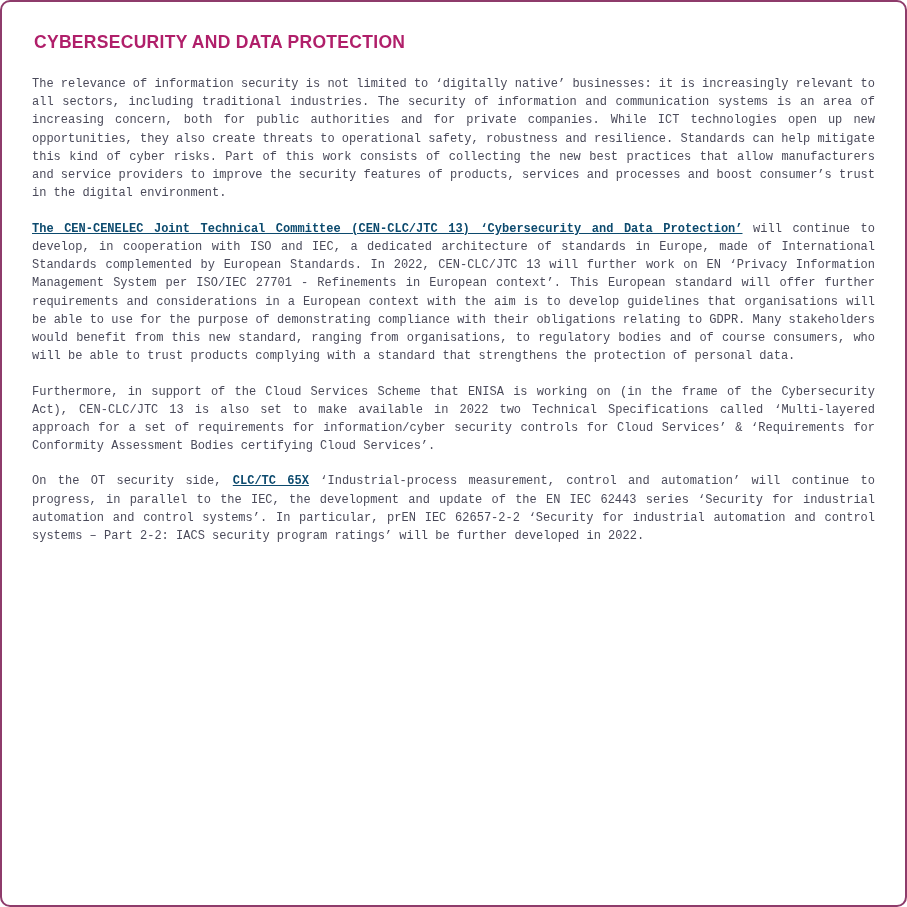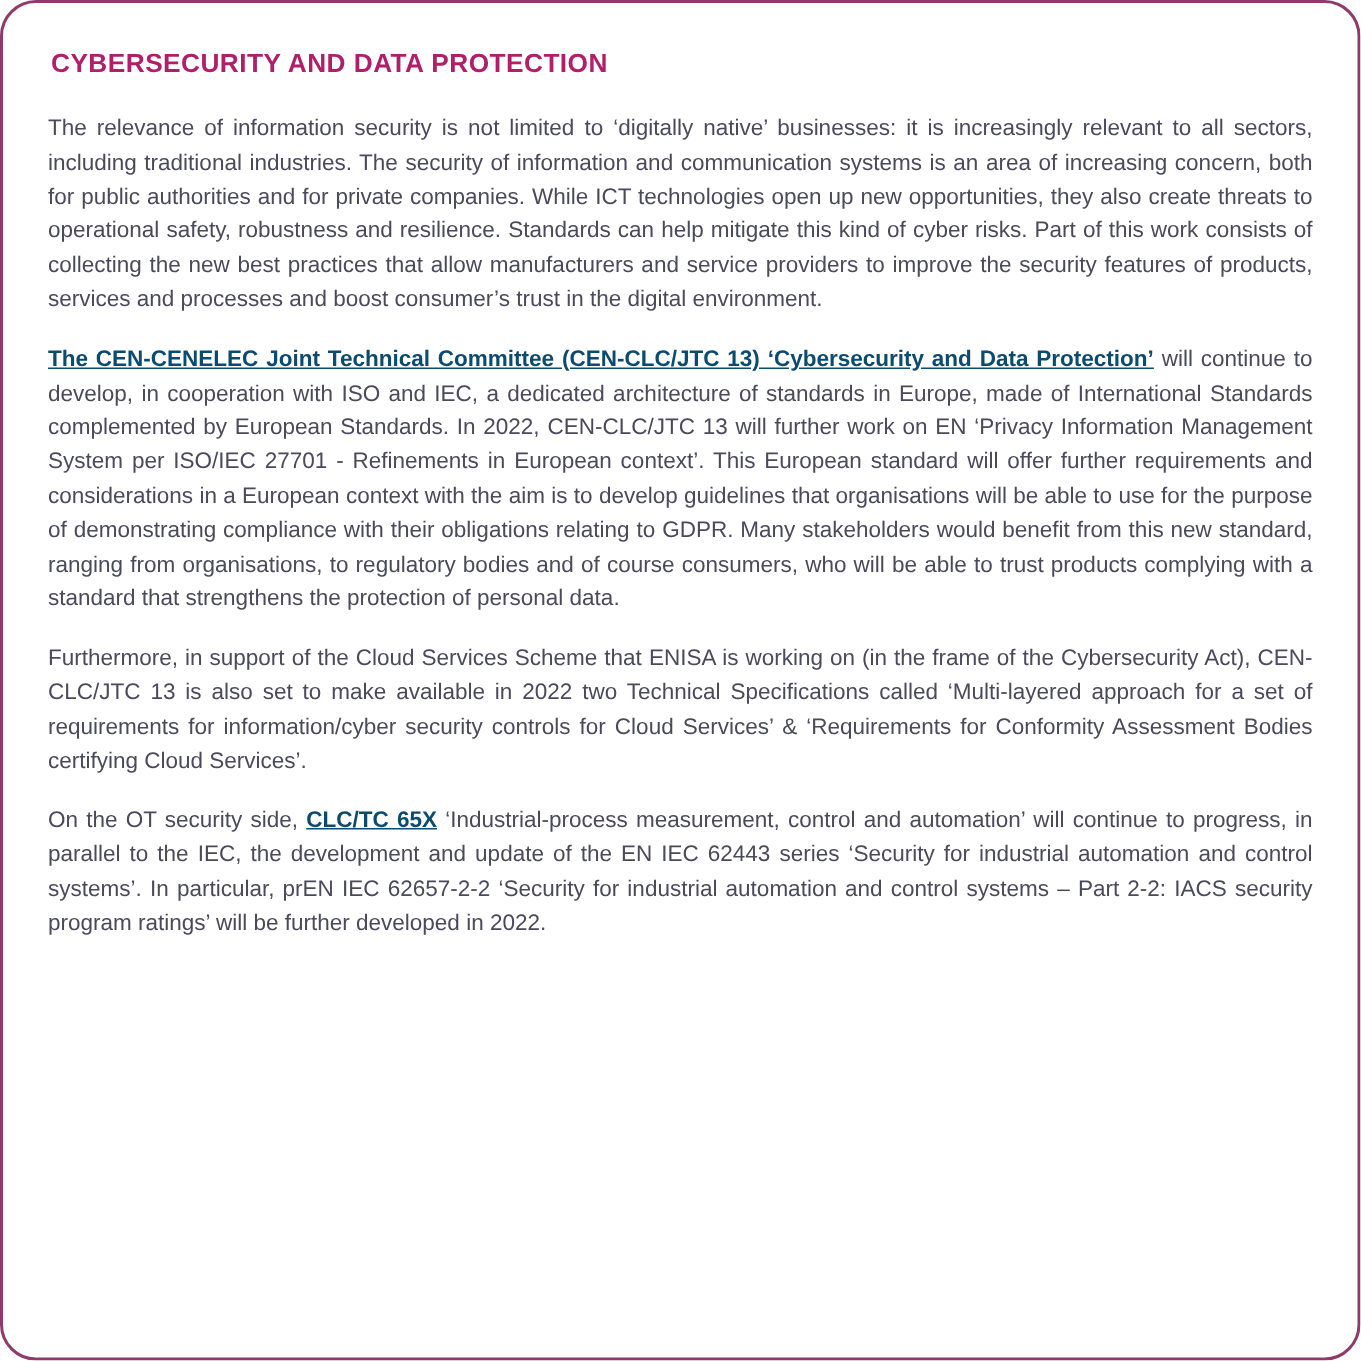--- a/index.html
+++ b/index.html
@@ -10,39 +10,40 @@
   body {
     width: 907px;
     height: 907px;
     font-family: "Liberation Sans", sans-serif;
   }
   .card {
     box-sizing: border-box;
     width: 907px;
     height: 907px;
     border: 2px solid #8e3b6b;
-    border-radius: 24px;
+    border-radius: 10px;
     padding: 26px 30px 20px 30px;
     overflow: hidden;
   }
   .doc-title {
     color: #b01f6a;
     font-size: 17.5px;
     font-weight: bold;
     letter-spacing: 0.3px;
     margin: 4px 0 22px 2px;
     text-transform: uppercase;
   }
   p.para {
     color: #4a4a5a;
-    font-size: 15px;
+    font-size: 12px;
     line-height: 1.52;
     margin: 0 0 17px 0;
     text-align: justify;
     text-justify: inter-word;
+    font-family: Liberation Mono, monospace;
   }
   p.para:last-child {
     margin-bottom: 12px;
   }
   .link {
     color: #0c4a6e;
     font-weight: bold;
   }
 </style>
 </head>

